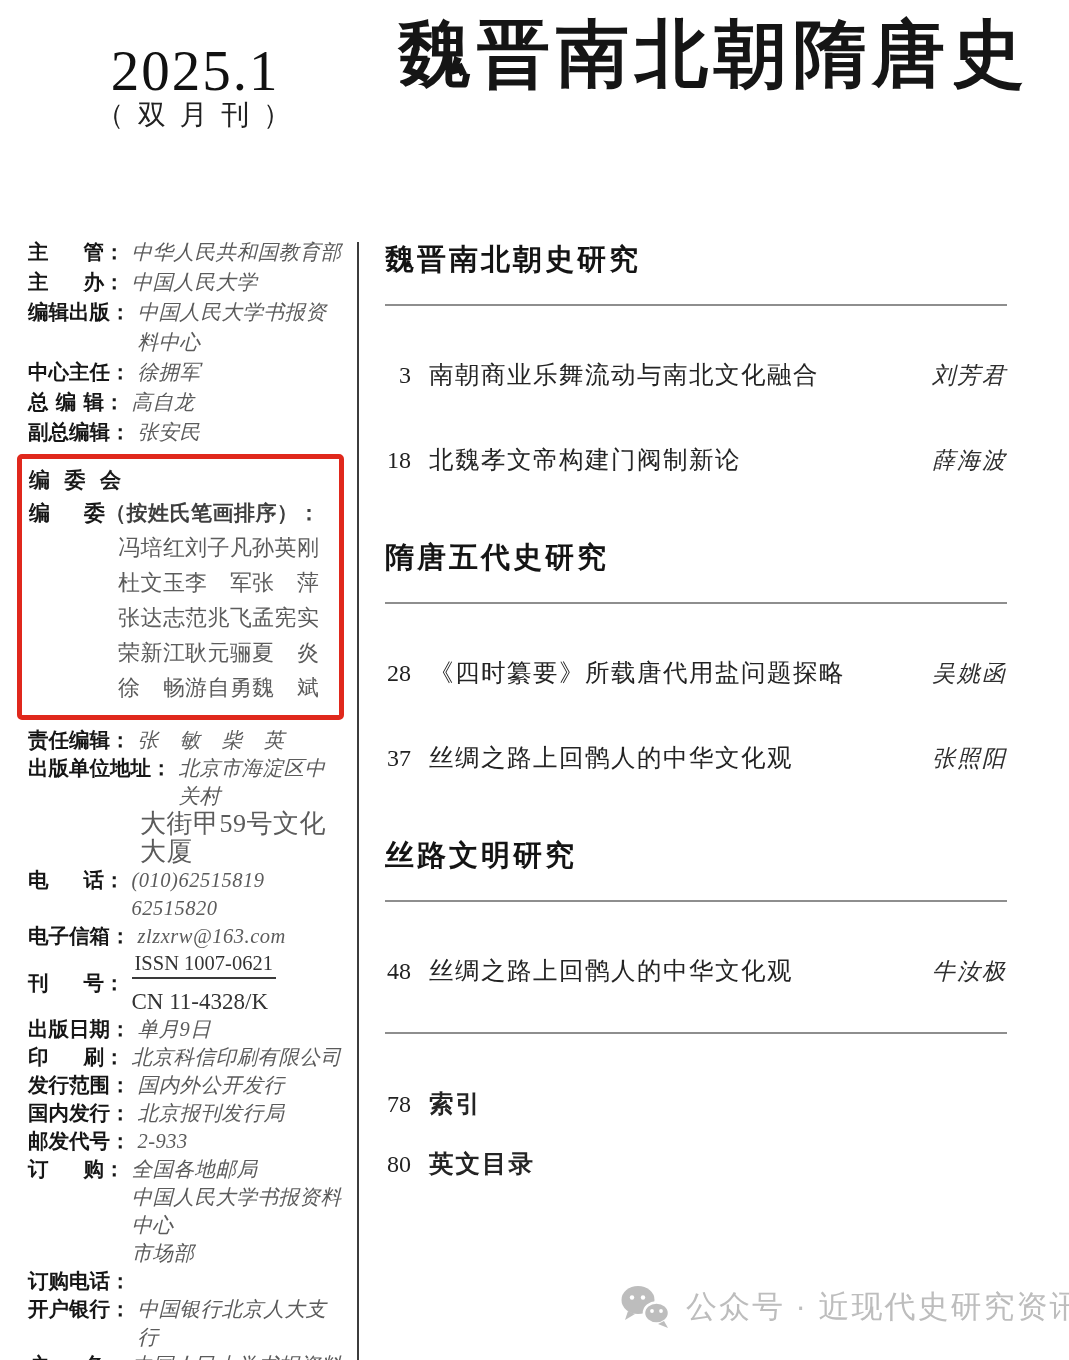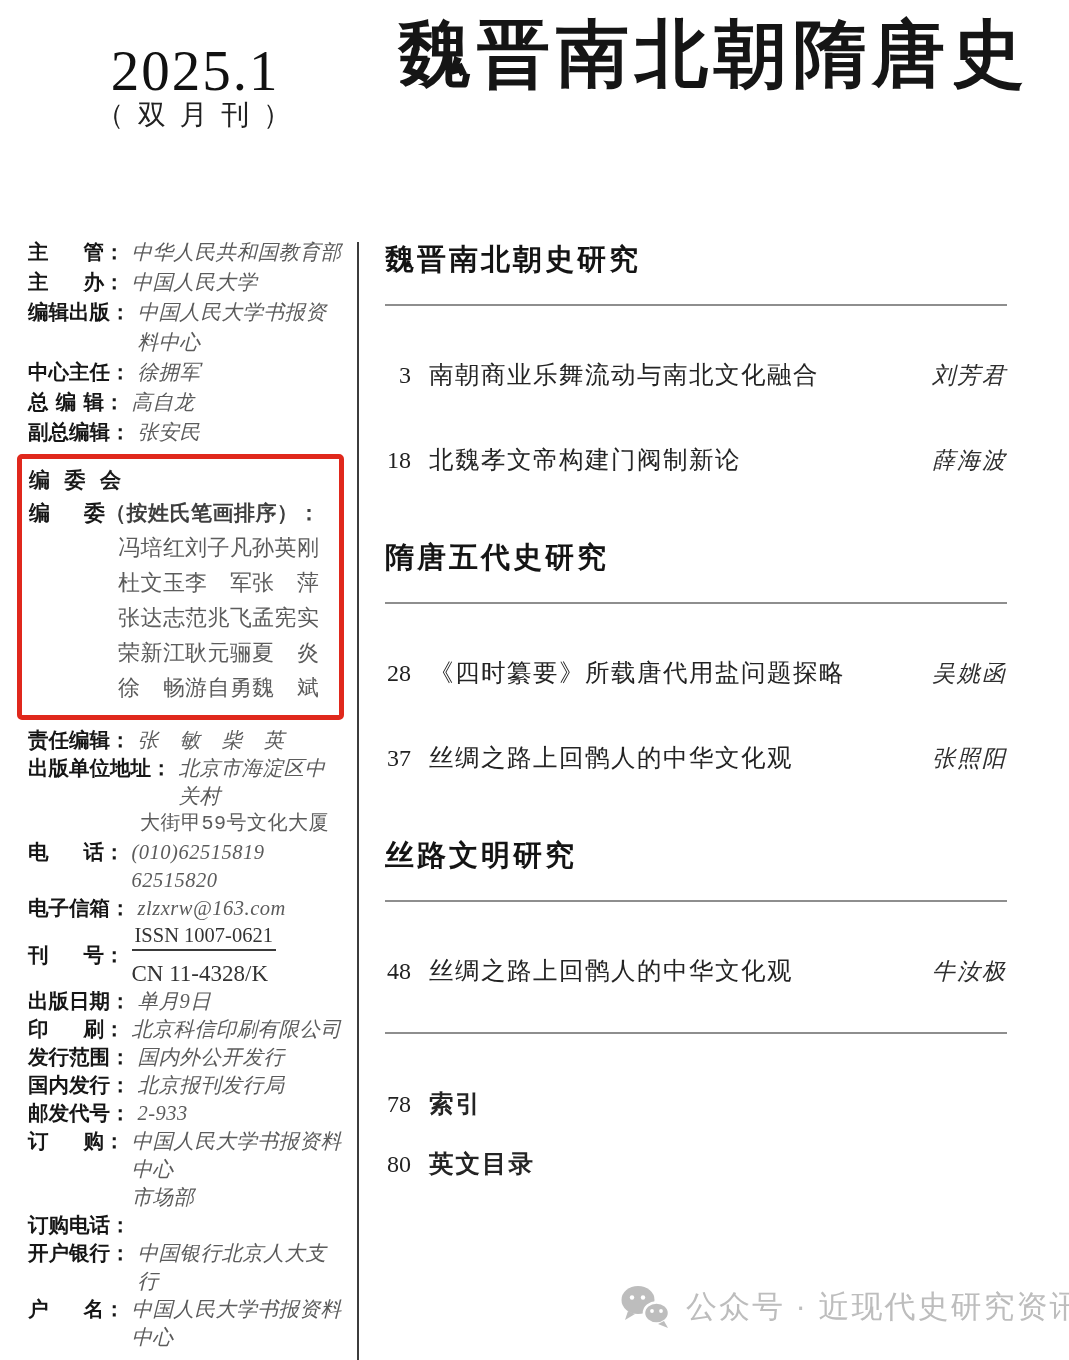--- a/index.html
+++ b/index.html
@@ -33,22 +33,22 @@
   
   .leftcol { position:absolute; left:17px; top:237px; width:327px; }
   .irow { display:flex; align-items:baseline; padding-left:11px;
           font-size:20.5px; line-height:30px; }
   .irow.tight { line-height:28px; }
   .ilabel { flex:0 0 auto; font-weight:bold; color:#161616; white-space:nowrap; }
   .jl  { display:inline-block; min-width:76px; text-align:justify; text-align-last:justify; }
   .jl3 { display:inline-block; min-width:92px; text-align:justify; text-align-last:justify; }
   .ival { margin-left:7px; color:#5b5b5b; font-family:"Liberation Serif", serif;
           letter-spacing:0.5px;font-style:italic; }
-  .cont { color:#5b5b5b; font-family:Liberation Mono, monospace; line-height:28px;
-          font-size:20px; letter-spacing:0.5px; }
+  .cont { color:#5b5b5b; font-family:Liberation Serif, serif; line-height:28px;
+          font-size:26px; letter-spacing:0.5px; }
   .ind-a { margin-left:123px; }  
 
   
   .issn-frac { display:inline-block; margin-left:7px; text-align:left;
                font-family:"Liberation Serif", serif; color:#333; }
   .issn-top { display:block; border-bottom:2px solid #3a3a3a; padding:0 3px 1px;
               font-size:20.5px; line-height:26px; }
   .issn-bot { display:block; padding-top:10px; font-size:23px; line-height:26px; }
 
   
@@ -208,20 +208,21 @@
     <span class="ilabel"><span class="jl">国内发行</span><span>：</span></span>
     <span class="ival">北京报刊发行局</span>
   </div>
   <div class="irow tight">
     <span class="ilabel"><span class="jl">邮发代号</span><span>：</span></span>
     <span class="ival">2-933</span>
   </div>
   <div class="irow tight">
     <span class="ilabel"><span class="jl">订购</span><span>：</span></span>
     <span class="ival">
+      <span style="display:block">全国各地邮局</span>
       <span style="display:block">中国人民大学书报资料中心</span>
       <span style="display:block">市场部</span>
     </span>
   </div>
   <div class="irow tight">
     <span class="ilabel"><span class="jl">订购电话</span><span>：</span></span>
   </div>
   <div class="irow tight">
     <span class="ilabel"><span class="jl">开户银行</span><span>：</span></span>
     <span class="ival">中国银行北京人大支行</span>

